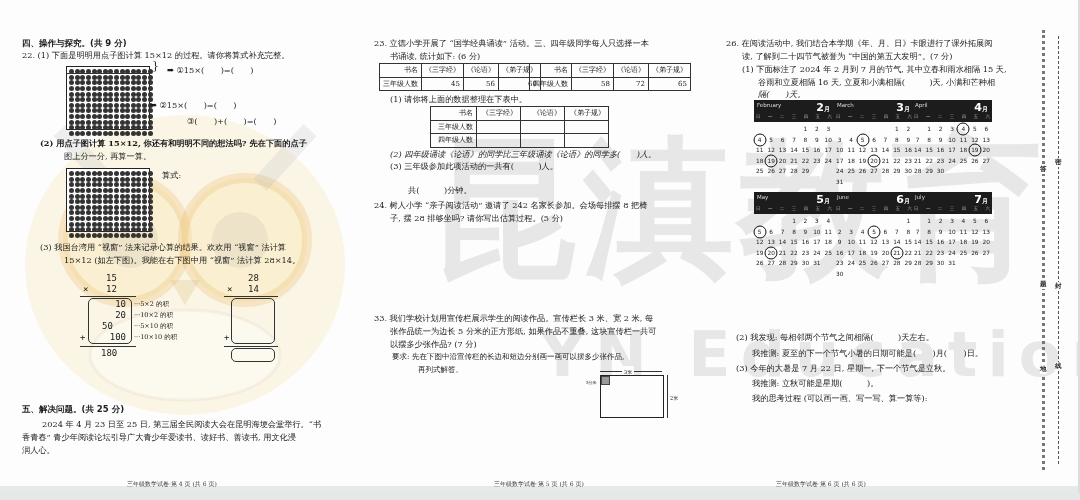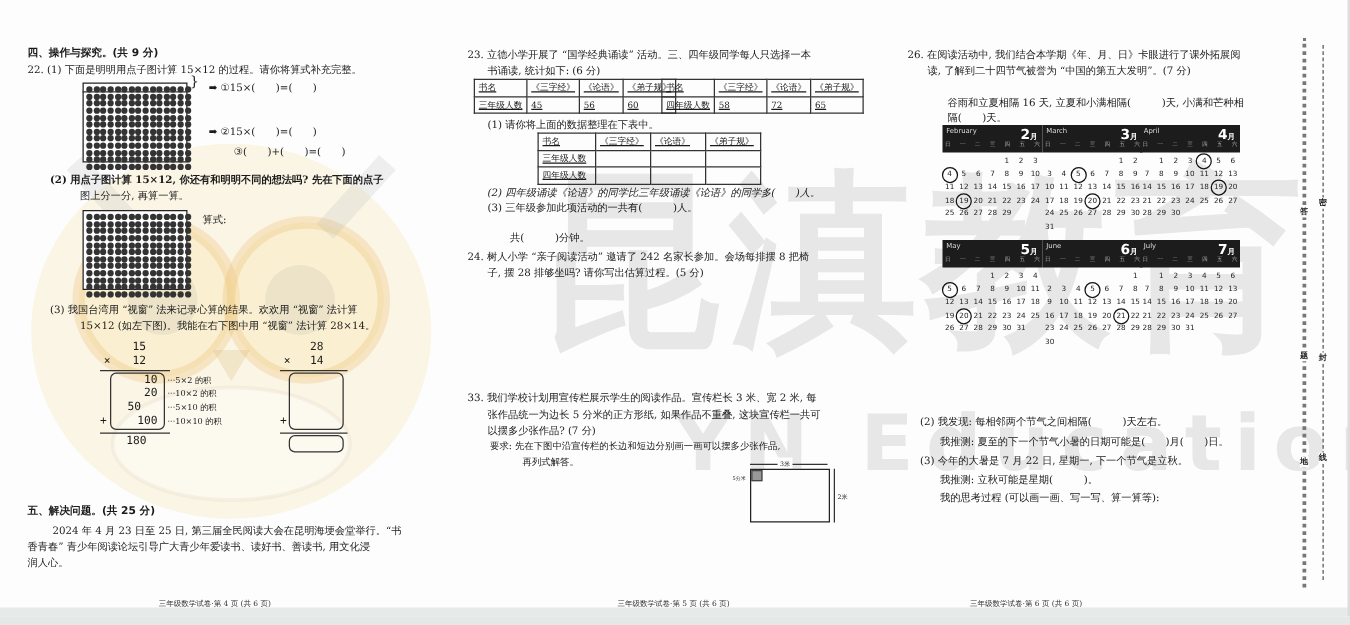--- a/index.html
+++ b/index.html
@@ -25,21 +25,21 @@
   
   .dotgrid { position: absolute; border: 1px solid #222; background: #fff; padding: 2px; display: grid; gap: 0; }
   .dot { width: 5px; height: 5px; border-radius: 50%; background: #333; margin: 0.3px; }
 
   
   .vm { position: absolute; font-family: "DejaVu Sans Mono", monospace; font-size: 9px; line-height: 10.5px; }
   .vm-box { position: absolute; border: 1px solid #333; border-radius: 5px; }
   .vm-line { position: absolute; height: 1px; background: #333; }
 
   table.t { position: absolute; border-collapse: collapse; font-size: 7px; }
-  table.t td { border: 1px solid #333; text-align: left; height: 13px; padding: 0 3px; white-space: nowrap; text-decoration: underline; }
+  table.t td { border: 1px solid #333; text-align: right; height: 13px; padding: 0 3px; white-space: nowrap; }
 
   
   .cal { position: absolute; width: 80px; height: 86px; font-family: "DejaVu Sans", sans-serif; }
   .cal-head { position: absolute; left: 0; top: 0; width: 80px; height: 22px; background: #1c1c1c; color: #ddd; }
   .cal-en { position: absolute; left: 3px; top: 2px; font-size: 5.5px; line-height: 7px; color: #ddd; }
   .cal-cn { position: absolute; right: 4px; top: 1px; font-size: 11px; font-weight: bold; color: #fff; line-height: 13px; }
   .cal-cn small { font-size: 6px; }
   .cal-wd { position: absolute; left: 2px; top: 14px; width: 76px; font-size: 4.5px; color: #aaa; display: flex; justify-content: space-between; line-height: 6px; }
   .cal-grid { position: absolute; left: 0; top: 24px; width: 80px; display: grid; grid-template-columns: repeat(7, 1fr); font-size: 5.8px; line-height: 10.5px; text-align: center; color: #222; }
   .cal-grid span { position: relative; }
@@ -254,21 +254,21 @@
         <div class="dot"></div>
         <div class="dot"></div>
         <div class="dot"></div>
         <div class="dot"></div>
         <div class="dot"></div>
         <div class="dot"></div>
       </div>
     <div class="abs" style="left:44px;top:73px;width:84px;height:1px;background:#333;"></div>
     <div class="abs" style="left:130px;top:60px;font-size:11px;">}</div>
     <div class="abs" style="left:145px;top:64px;">➡ ①15×(　　)=(　　)</div>
-    <div class="abs" style="left:145px;top:99px;">➡ ②15×(　　)=(　　)</div>
+    <div class="abs" style="left:128px;top:99px;">➡ ②15×(　　)=(　　)</div>
     <div class="abs" style="left:165px;top:115px;">③(　　)+(　　)=(　　)</div>
 
     <div class="abs" style="left:18px;top:137px;font-weight:bold;">(2) 用点子图计算 15×12, 你还有和明明不同的想法吗? 先在下面的点子</div>
     <div class="abs" style="left:42px;top:150px;">图上分一分, 再算一算。</div>
 
     <div class="dotgrid" id="dg2" style="left:44px;top:168px;width:84px;height:64px;grid-template-columns:repeat(15,1fr);">
         <div class="dot"></div>
         <div class="dot"></div>
         <div class="dot"></div>
         <div class="dot"></div>
@@ -576,22 +576,23 @@
       <div class="abs" style="left:293px;top:375px;width:1px;height:43px;background:#333;"></div>
       <div class="abs" style="left:296px;top:392px;font-size:5px;">2米</div>
     </div>
 
     <div class="footer" style="left:120px;top:478px;">三年级数学试卷·第 5 页 (共 6 页)</div>
   </div>
 
   <div class="col col3">
     <div class="abs" style="left:-10px;top:37px;">26. 在阅读活动中, 我们结合本学期《年、月、日》卡眼进行了课外拓展阅</div>
     <div class="abs" style="left:6px;top:50px;">读, 了解到二十四节气被誉为 “中国的第五大发明”。(7 分)</div>
+    <div class="abs" style="left:6px;top:63px;">(1) 下面标注了 2024 年 2 月到 7 月的节气, 其中立春和雨水相隔 15 天,</div>
     <div class="abs" style="left:22px;top:76px;">谷雨和立夏相隔 16 天, 立夏和小满相隔(　　　)天, 小满和芒种相</div>
-    <div class="abs" style="left:22px;top:88px;">隔(　　)天。</div>
+    <div class="abs" style="left:22px;top:88px;font-style:italic;">隔(　　)天。</div>
 
     <div id="calendars">
         <div class="cal" style="left: 18px; top: 100px;">
           <div class="cal-head">
             <div class="cal-en">February</div>
             <div class="cal-cn">2<small>月</small></div>
             <div class="cal-wd">
               <span>日</span>
               <span>一</span>
               <span>二</span>

